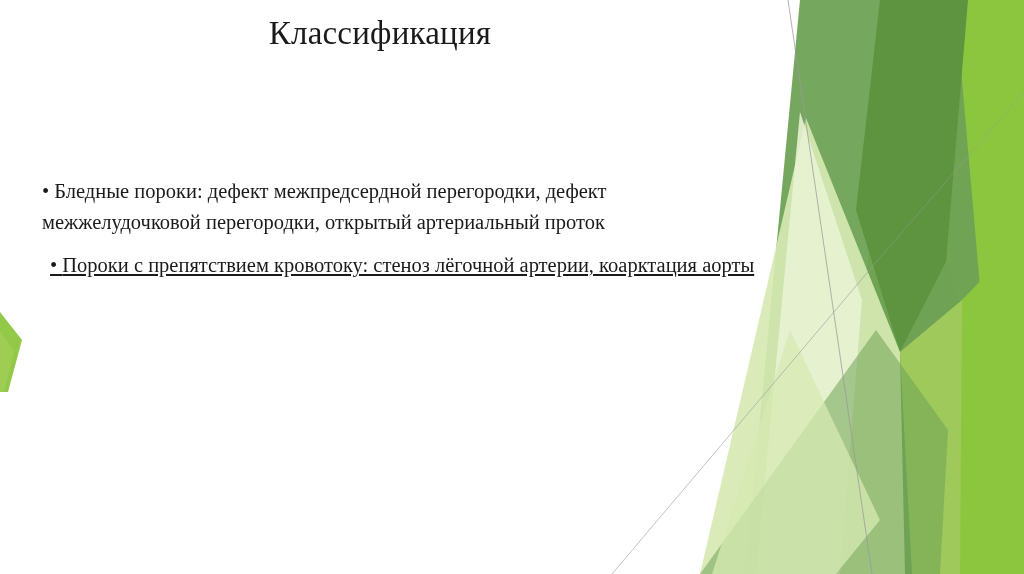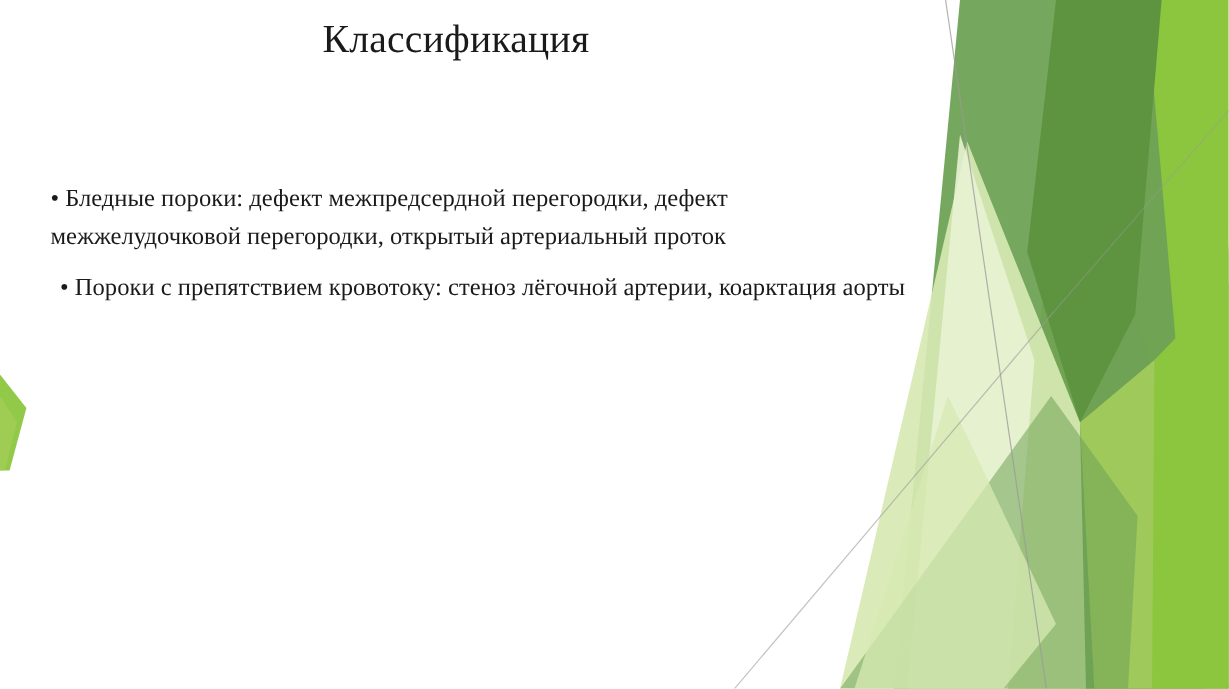--- a/index.html
+++ b/index.html
@@ -36,32 +36,32 @@
     font-weight: 400;
     color: #1a1a1a;
     letter-spacing: .2px;
     line-height: 1.2;
   }
 
   
   #body-block {
     position: absolute;
     left: 42px;
-    top: 151px;
+    top: 176px;
     width: 720px;
   }
   .para {
     font-size: 20.5px;
     color: #1a1a1a;
     line-height: 1.52;
     margin: 0 0 12px 0;
     text-align: justify;
     text-justify: inter-word;
   }
-  .para:last-child { margin-bottom: 16px; }
+  .para:last-child { margin-bottom: 16px; text-decoration: underline; }
   .para.p1 { text-align: left; }
   .para.p3 { text-indent: 8px; }
   .bullet { }
 </style>
 </head>
 <body>
 
 <div id="slide">
 
   <svg id="facet-art" viewBox="0 0 1024 574" preserveAspectRatio="none">

